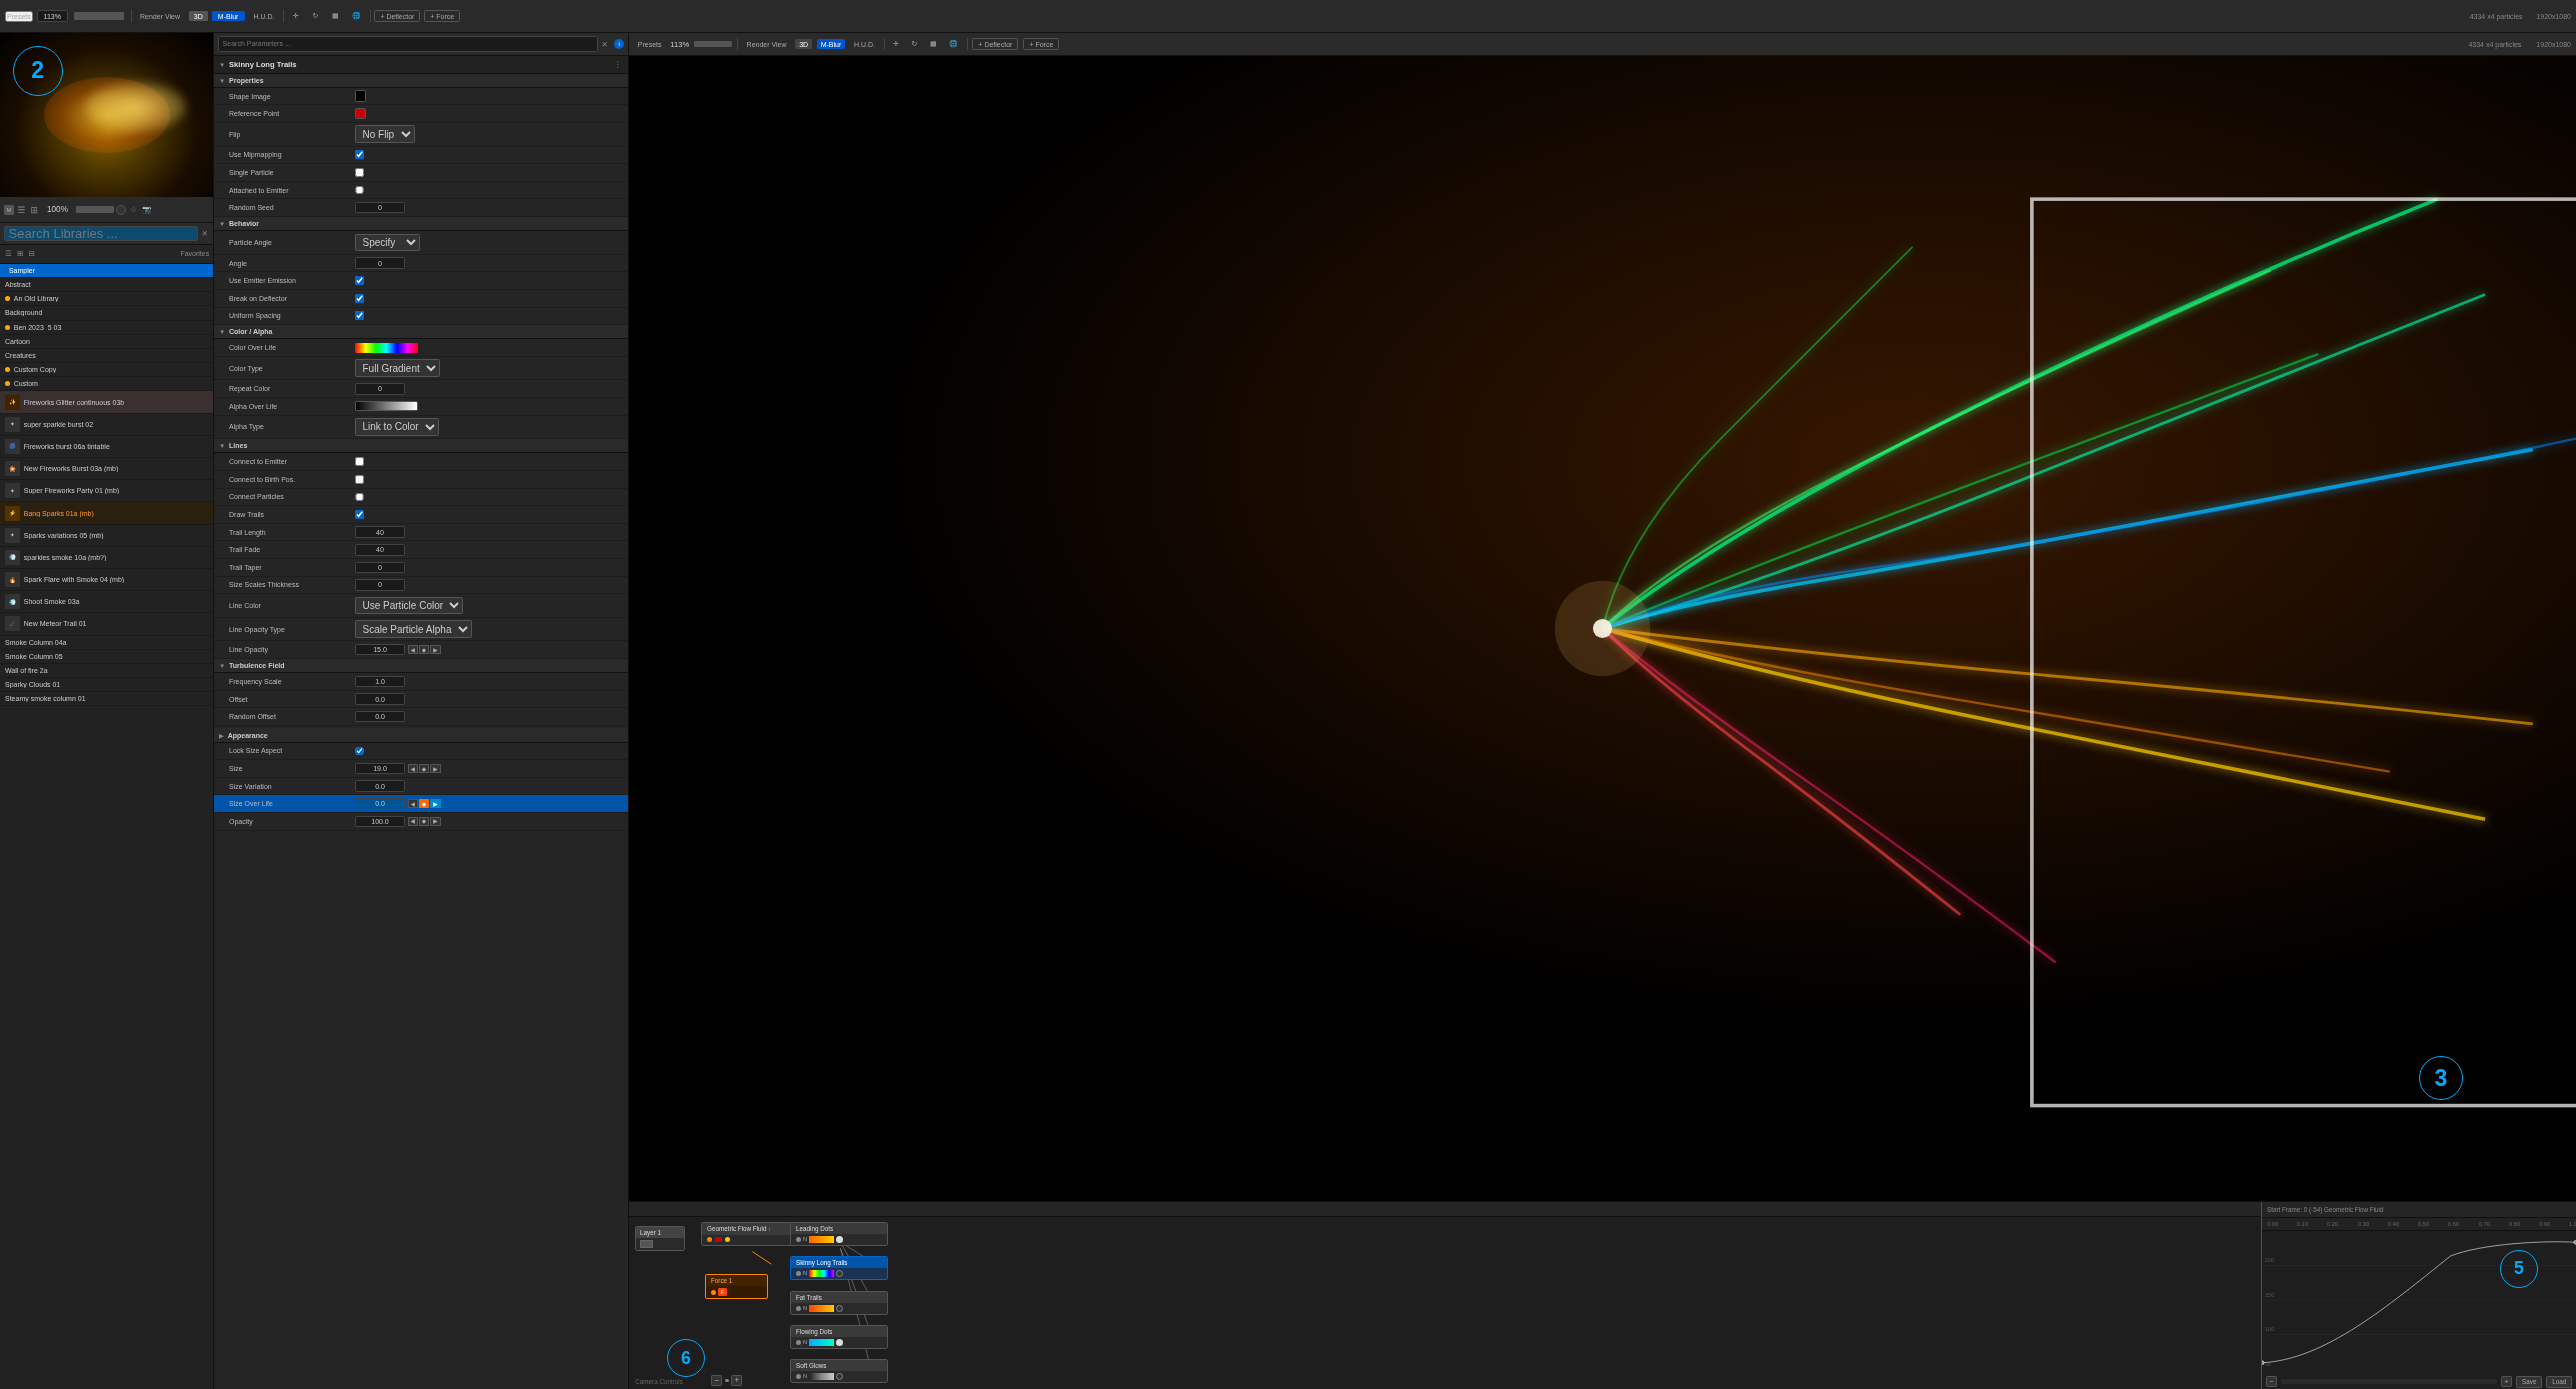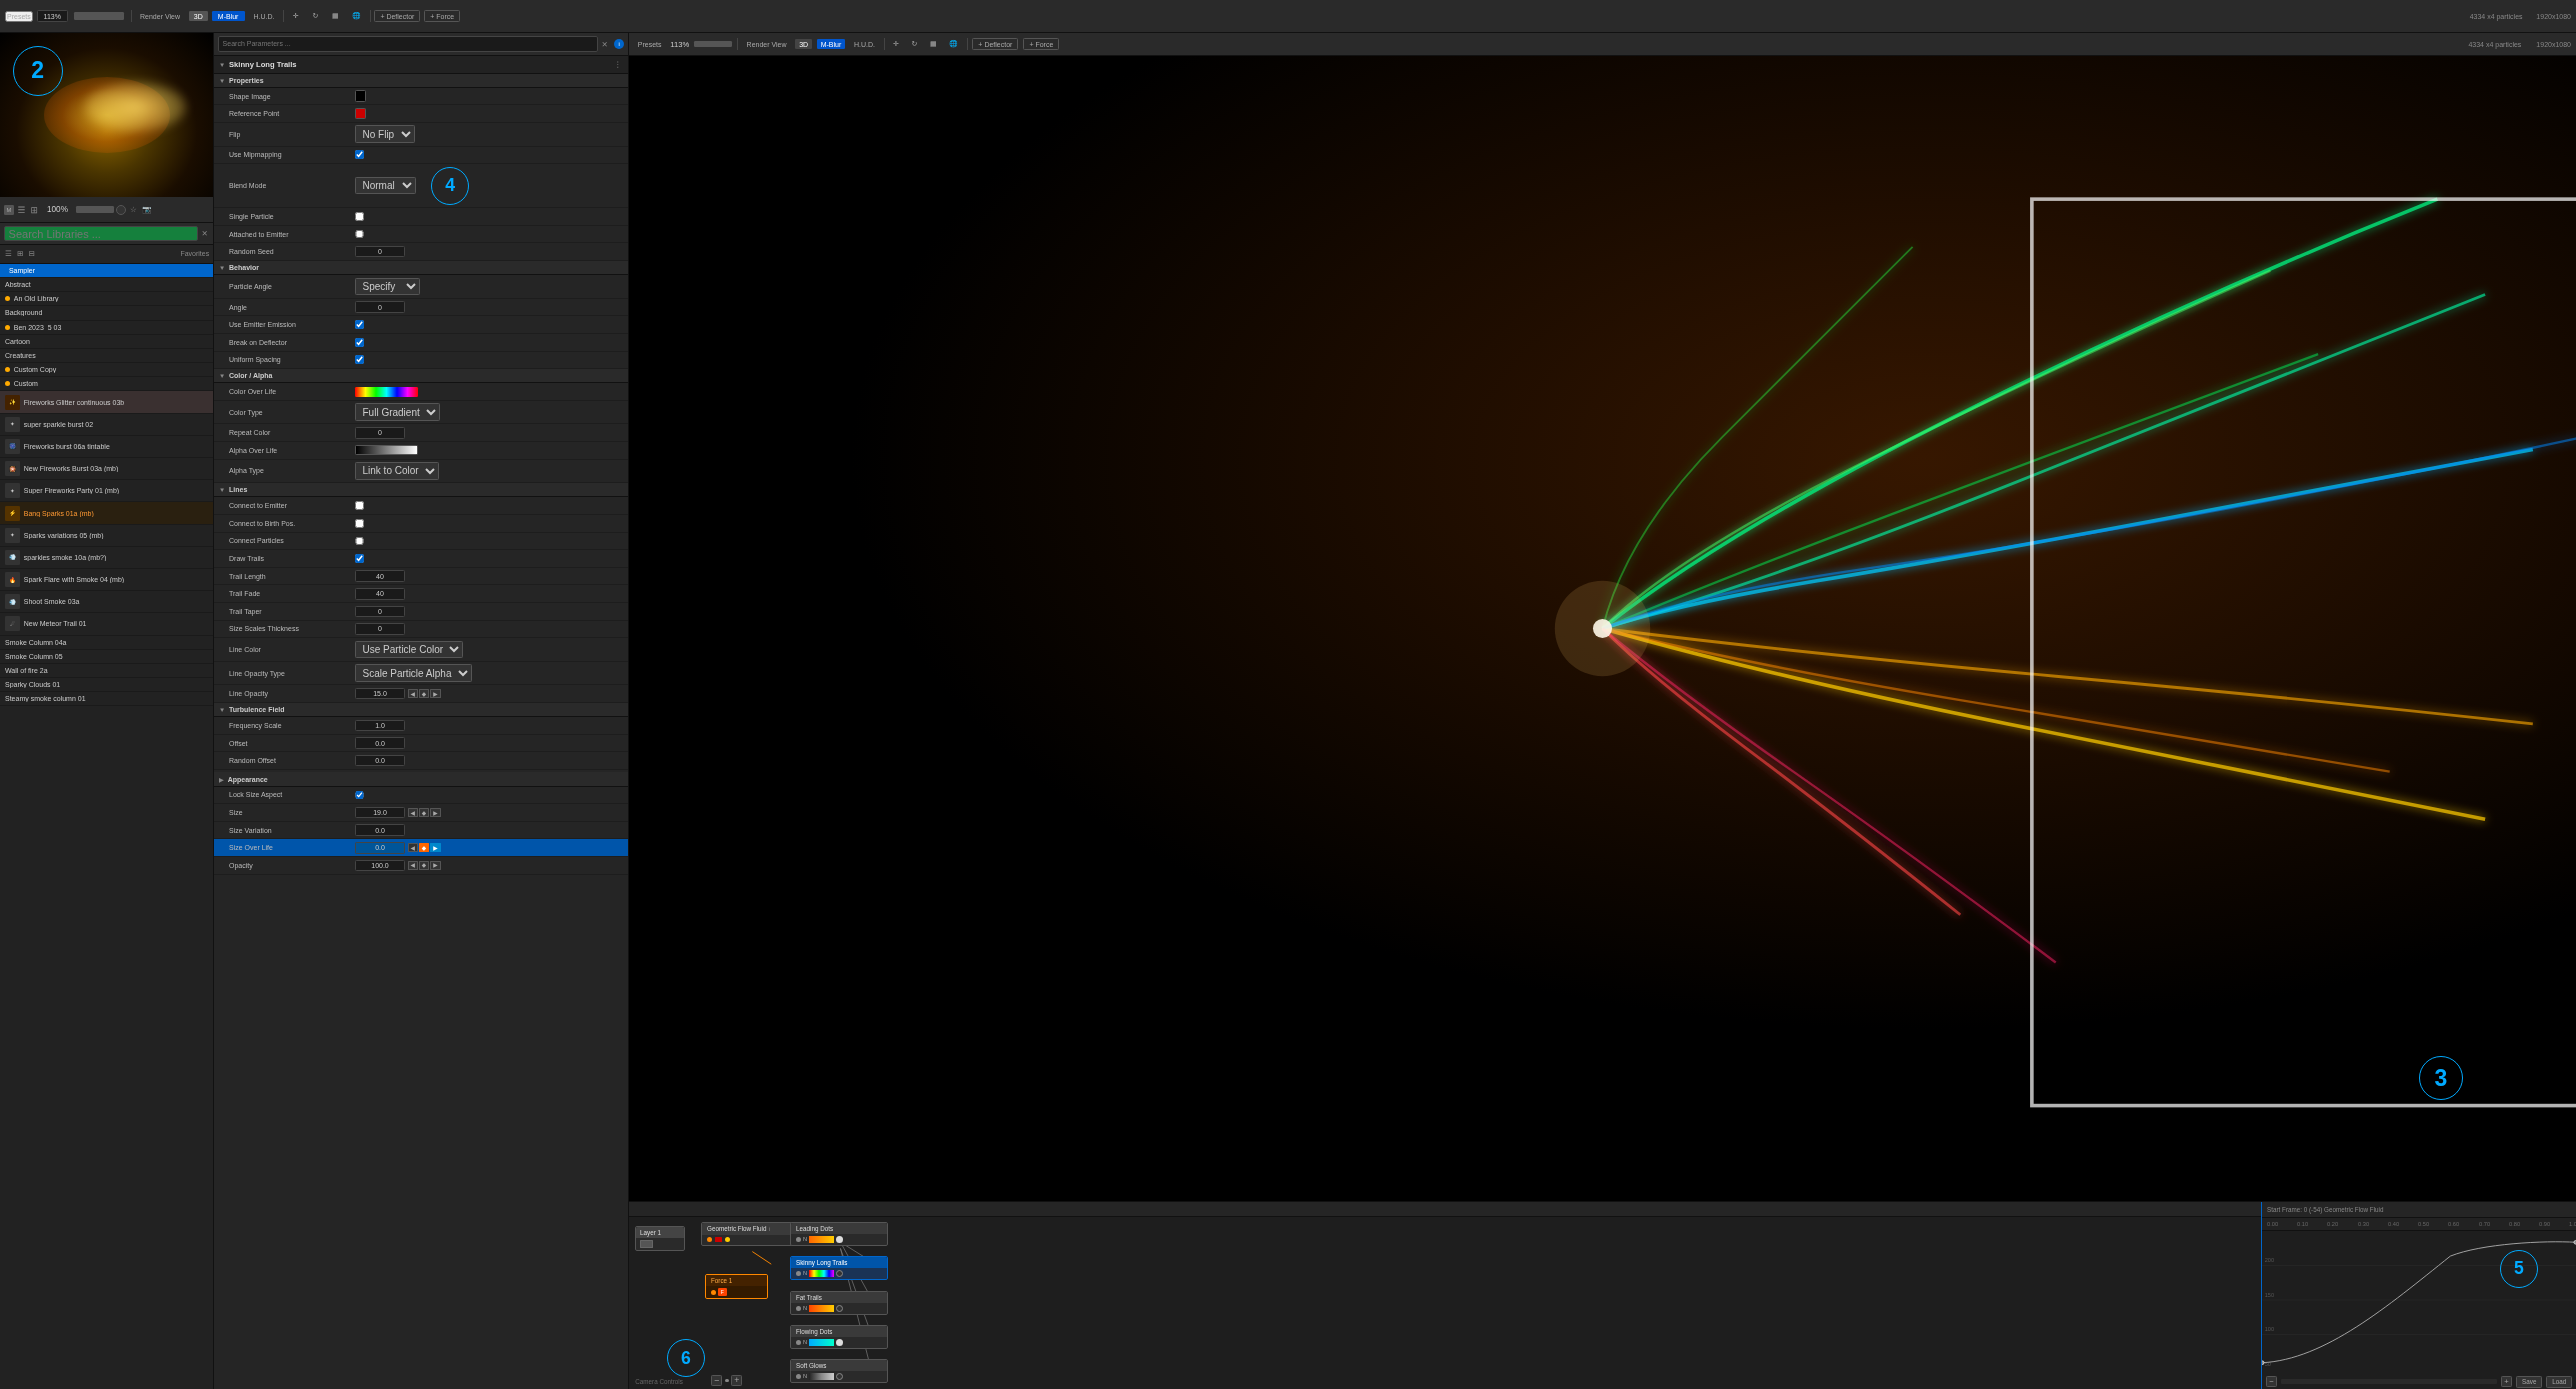--- a/index.html
+++ b/index.html
@@ -11,21 +11,21 @@
     .main-area { display: flex; flex: 1; overflow: hidden; }
 
     
     .left-panel { width: 214px; background: #222; border-right: 0.6px solid #111; display: flex; flex-direction: column; flex-shrink: 0; }
     .preview-area { height: 164px; background: #000; position: relative; overflow: hidden; flex-shrink: 0; }
     .preview-canvas { width: 100%; height: 100%; background: radial-gradient(ellipse at 50% 60%, #8b6500 0%, #4a3500 30%, #1a0d00 60%, #000 100%); }
     .preview-overlay-num { position: absolute; top: 12.6px; left: 12.6px; width: 50px; height: 50px; border-radius: 50%; border: 1.9px solid #00aaff; display: flex; align-items: center; justify-content: center; color: #00aaff; font-size: 23px; font-weight: bold; }
     .library-toolbar { display: flex; height: 26.4px; background: #2a2a2a; align-items: center; padding: 0 3.8px; gap: 2.5px; border-bottom: 0.6px solid #111; flex-shrink: 0; }
     .zoom-display { color: #ccc; font-size: 8.2px; min-width: 31.5px; text-align: center; }
     .lib-search-bar { display: flex; height: 21.4px; padding: 2.5px 3.8px; background: #2a2a2a; border-bottom: 0.6px solid #111; flex-shrink: 0; }
-    .lib-search-input { flex: 1; background: #15803d; border: 0.6px solid #444; border-radius: 1.9px; color: #ccc; padding: 0 3.8px; font-size: 11px; }
+    .lib-search-input { flex: 1; background: #0c4a6e; border: 0.6px solid #444; border-radius: 1.9px; color: #ccc; padding: 0 3.8px; font-size: 13px; }
     .lib-tabs { display: flex; height: 19px; background: #252525; border-bottom: 0.6px solid #111; align-items: center; padding: 0 3.8px; gap: 2.5px; flex-shrink: 0; }
     .lib-tab-btn { background: none; border: none; color: #888; cursor: pointer; font-size: 7px; }
     .favorites-label { margin-left: auto; color: #888; font-size: 7px; }
     .library-list { flex: 1; overflow-y: auto; background: #222; }
     .lib-item { display: flex; align-items: center; padding: 3.1px 5px; cursor: pointer; gap: 3.8px; border-bottom: 0.6px solid #1a1a1a; }
     .lib-item.selected { background: #0066cc; color: #fff; }
     .lib-dot { width: 5px; height: 5px; border-radius: 50%; flex-shrink: 0; }
     .lib-icon { width: 15px; height: 15px; background: #333; border-radius: 1.3px; flex-shrink: 0; display: flex; align-items: center; justify-content: center; font-size: 5.7px; }
     .lib-item-name { flex: 1; overflow: hidden; text-overflow: ellipsis; white-space: nowrap; }
 
@@ -285,34 +285,20 @@
           </div>
         </div>
 
         <div class="param-row">
           <span class="param-label">Use Mipmapping</span>
           <div class="param-value">
             <input type="checkbox" class="param-checkbox" checked="" style="">
           </div>
         </div>
 
-        <div class="param-row">
-          <span class="param-label">Blend Mode</span>
-          <div class="param-value">
-            <select class="param-dropdown">
-              <option>Normal</option>
-              <option>Add</option>
-              <option>Multiply</option>
-            </select>
-
-            <div style="position:relative;">
-              <div style="width:38px;height:38px;border-radius:50%;border:1.9px solid #00aaff;display:flex;align-items:center;justify-content:center;color:#00aaff;font-size:17.6px;font-weight:bold;margin-left:12.6px;">4</div>
-            </div>
-          </div>
-        </div>
 
         <div class="param-row">
           <span class="param-label">Single Particle</span>
           <div class="param-value">
             <input type="checkbox" class="param-checkbox" style="">
           </div>
         </div>
 
         <div class="param-row">
           <span class="param-label">Attached to Emitter</span>

